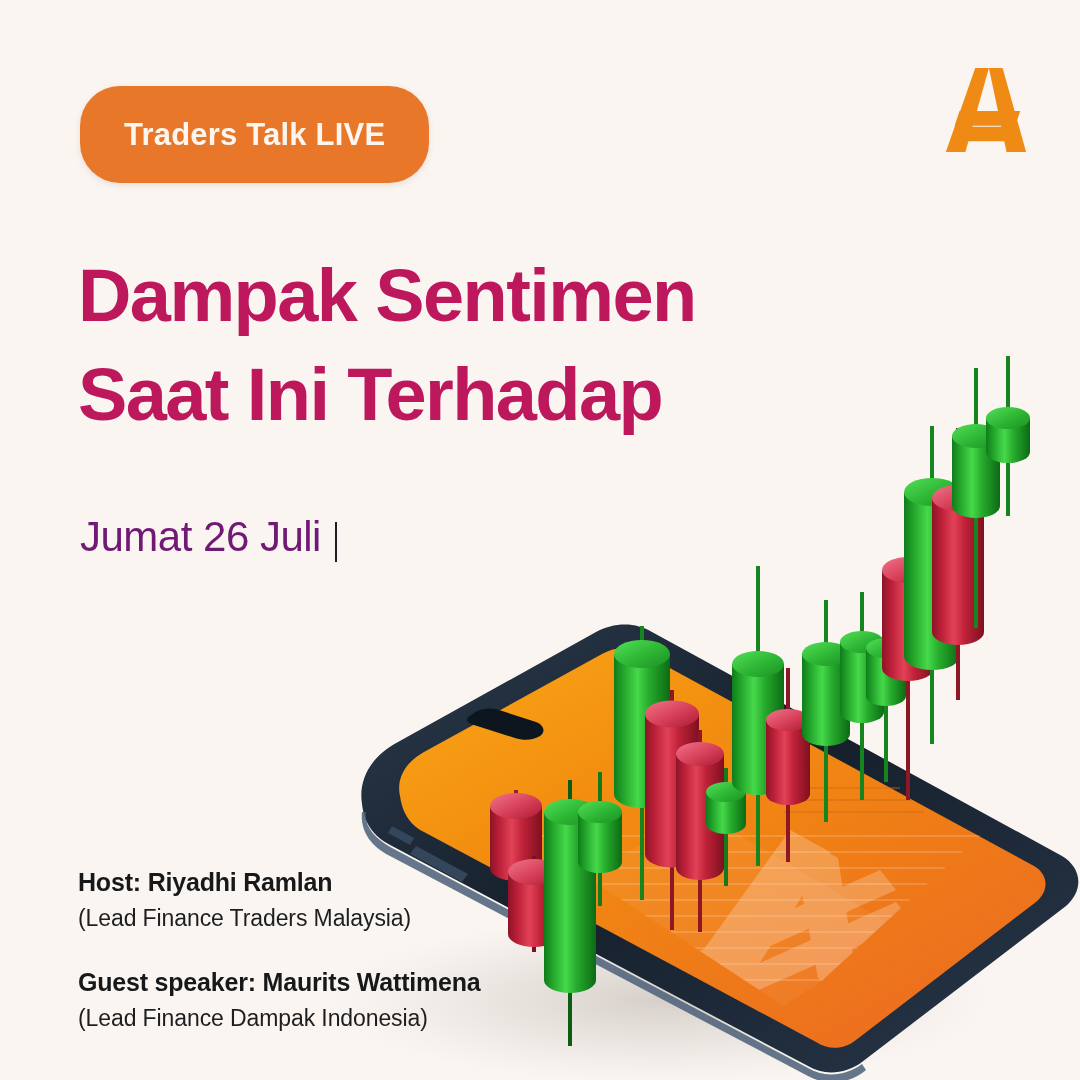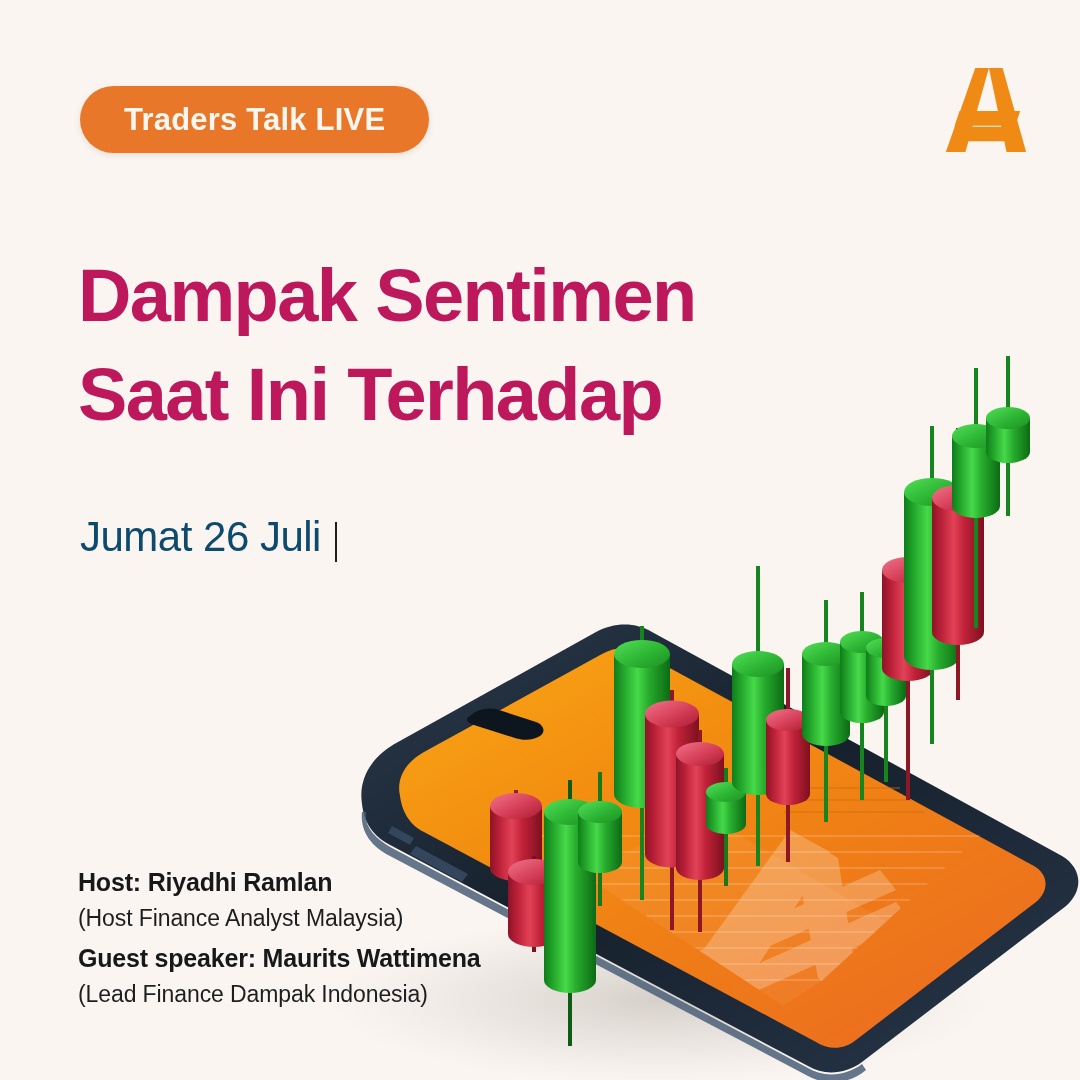--- a/index.html
+++ b/index.html
@@ -16,21 +16,21 @@
     font-family: "Liberation Sans", sans-serif;
     -webkit-font-smoothing: antialiased;
   }
 
   
   .badge {
     position: absolute;
     left: 80px;
     top: 86px;
     height: 67px;
-    padding: 0 44px;
+    padding: 15px 44px;
     display: flex;
     align-items: center;
     justify-content: center;
     background: #e8772a;
     border-radius: 40px;
     box-shadow: 0 2px 6px rgba(120,70,20,.13);
   }
   .badge-text {
     color: #fdf6ee;
     font-size: 31px;
@@ -62,21 +62,21 @@
   }
   .headline .hl-line { display: block; }
 
   
   .dateline {
     position: absolute;
     left: 80px;
     top: 513px;
     font-size: 42px;
     font-weight: 400;
-    color: #0c4a6e;
+    color: #701a75;
     letter-spacing: -.5px;
     white-space: nowrap;
     display: flex;
     align-items: flex-end;
     gap: 14px;
   }
   .dateline .sep {
     display: inline-block;
     width: 2px;
     height: 40px;
@@ -85,21 +85,21 @@
     top: 1px;
   }
 
   
   .credits {
     position: absolute;
     left: 78px;
     top: 866px;
     z-index: 40;
   }
-  .credit-block { margin-bottom: 8px; }
+  .credit-block { margin-bottom: 32px; }
   .credit-block:last-child { margin-bottom: 0; }
   .credit-name {
     font-size: 25px;
     font-weight: bold;
     color: #17181a;
     letter-spacing: -.2px;
     line-height: 1.35;
   }
   .credit-role {
     font-size: 23px;
@@ -382,21 +382,21 @@
   </h1>
 
   <div class="dateline">
     <span>Jumat 26 Juli</span>
     <span class="sep"></span>
   </div>
 
   <div class="credits">
     <div class="credit-block">
       <div class="credit-name">Host: Riyadhi Ramlan</div>
-      <div class="credit-role">(Host Finance Analyst Malaysia)</div>
+      <div class="credit-role">(Lead Finance Traders Malaysia)</div>
     </div>
     <div class="credit-block">
       <div class="credit-name">Guest speaker: Maurits Wattimena</div>
       <div class="credit-role">(Lead Finance Dampak Indonesia)</div>
     </div>
   </div>
 
 </div>
 
 </body></html>

